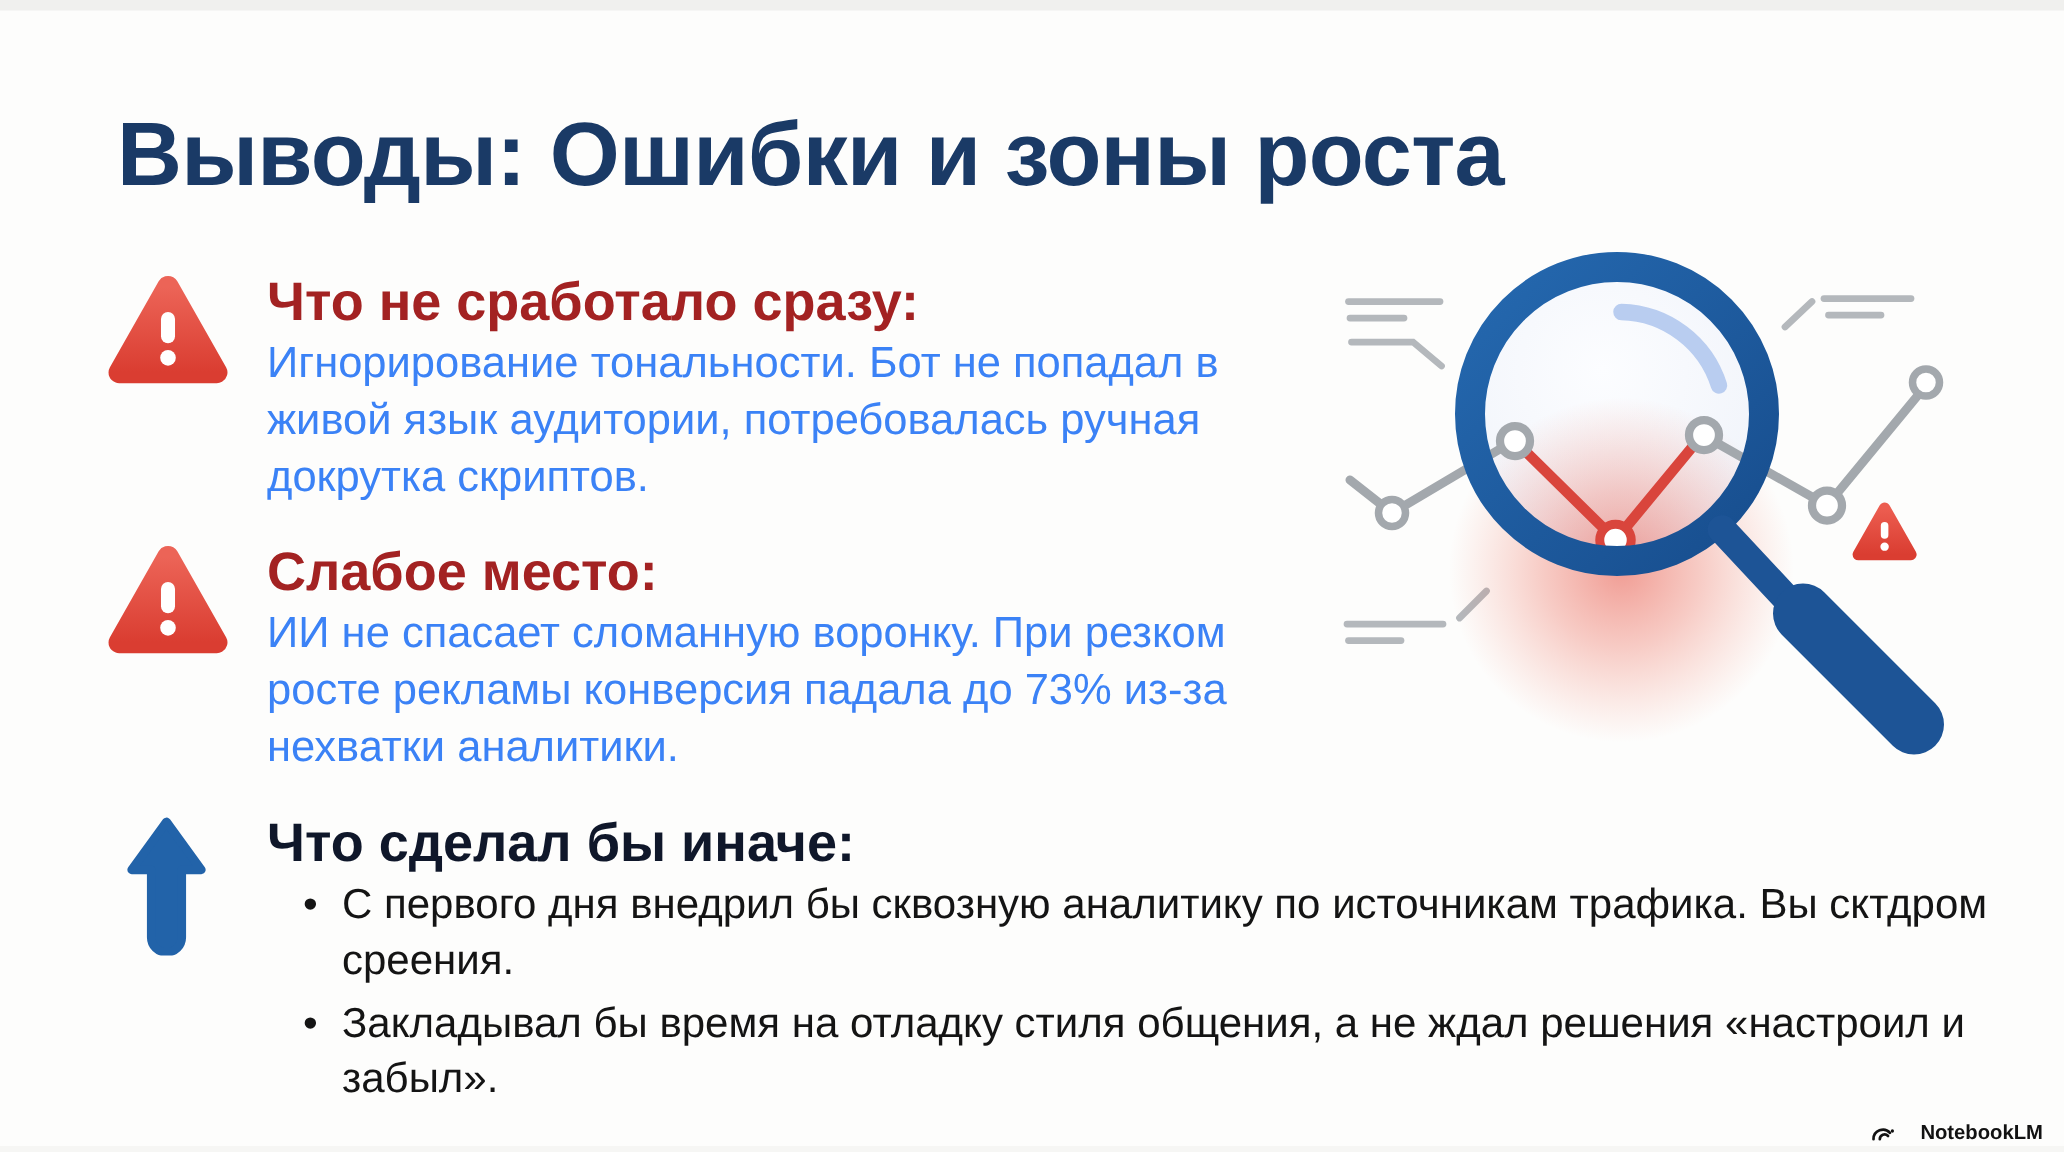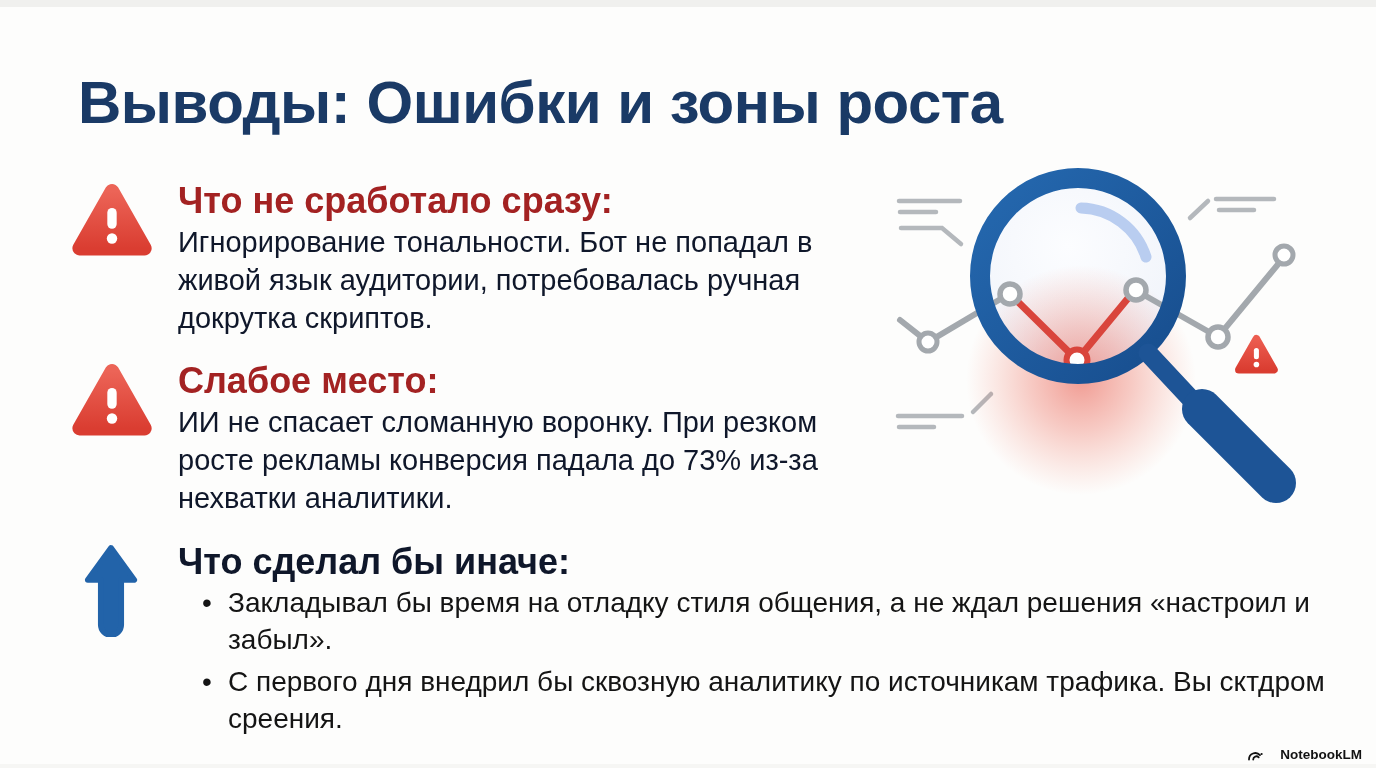--- a/index.html
+++ b/index.html
@@ -26,21 +26,21 @@
 
   .icon-col{width:108px;flex:0 0 108px;display:flex;justify-content:flex-start;}
   .sec3 .icon-col svg{margin-left:12px;}
 
   .sec-heading{
     margin:0 0 3px 0;font-size:36px;font-weight:700;line-height:38px;
   }
   .sec-heading.red{color:#a32222;}
   .sec-heading.navy{color:#0f172a;}
   .sec-body{
-    margin:0;font-size:29px;line-height:38px;color:#0f172a;width:668px;
+    margin:0;font-size:29px;line-height:38px;color:#3b82f6;width:668px;
   }
 
   .bullets{
     position:absolute;left:200px;top:584px;width:1130px;
     margin:0;padding:0;list-style:none;
     font-size:28px;line-height:37px;color:#141414;
   }
   .bullets li{position:relative;padding-left:28px;margin-bottom:5px;}
   .bullets li::before{
     content:"\2022";position:absolute;left:2px;top:0;
@@ -108,22 +108,22 @@
     <svg width="58" height="94" viewBox="0 0 40 64">
       <path d="M20 3 L36 25 H27 V56 a6.5 6.5 0 0 1 -14 0 V25 H4 Z" fill="#2263a9" stroke="#2263a9" stroke-width="4" stroke-linejoin="round"></path>
     </svg>
   </div>
   <div class="text-col">
     <h2 class="sec-heading navy">Что сделал бы иначе:</h2>
   </div>
 </section>
 
 <ul class="bullets">
+  <li>С первого дня внедрил бы сквозную аналитику по источникам трафика. Вы сктдром среения.</li>
   <li>Закладывал бы время на отладку стиля общения, а не ждал решения «настроил и забыл».</li>
-  <li>С первого дня внедрил бы сквозную аналитику по источникам трафика. Вы сктдром среения.</li>
 </ul>
 
 <svg class="illustration" width="460" height="380" viewBox="0 0 460 380">
   <defs>
     <radialGradient id="lensFill" cx="0.45" cy="0.35" r="0.8">
       <stop offset="0" stop-color="#fcfdff"></stop>
       <stop offset="0.7" stop-color="#f2f5fb"></stop>
       <stop offset="1" stop-color="#e9eef7"></stop>
     </radialGradient>
     <radialGradient id="glow" cx="0.5" cy="0.5" r="0.5">

